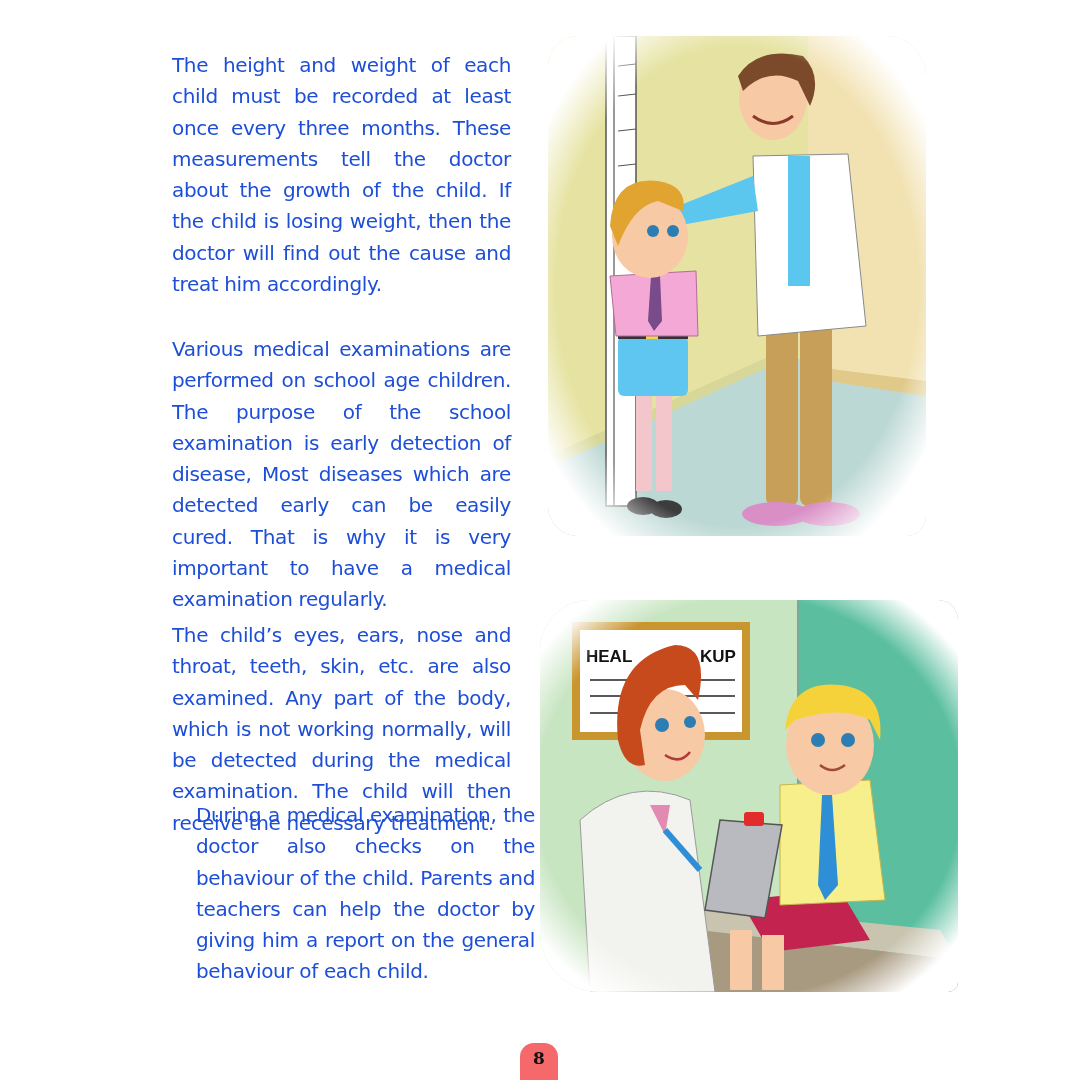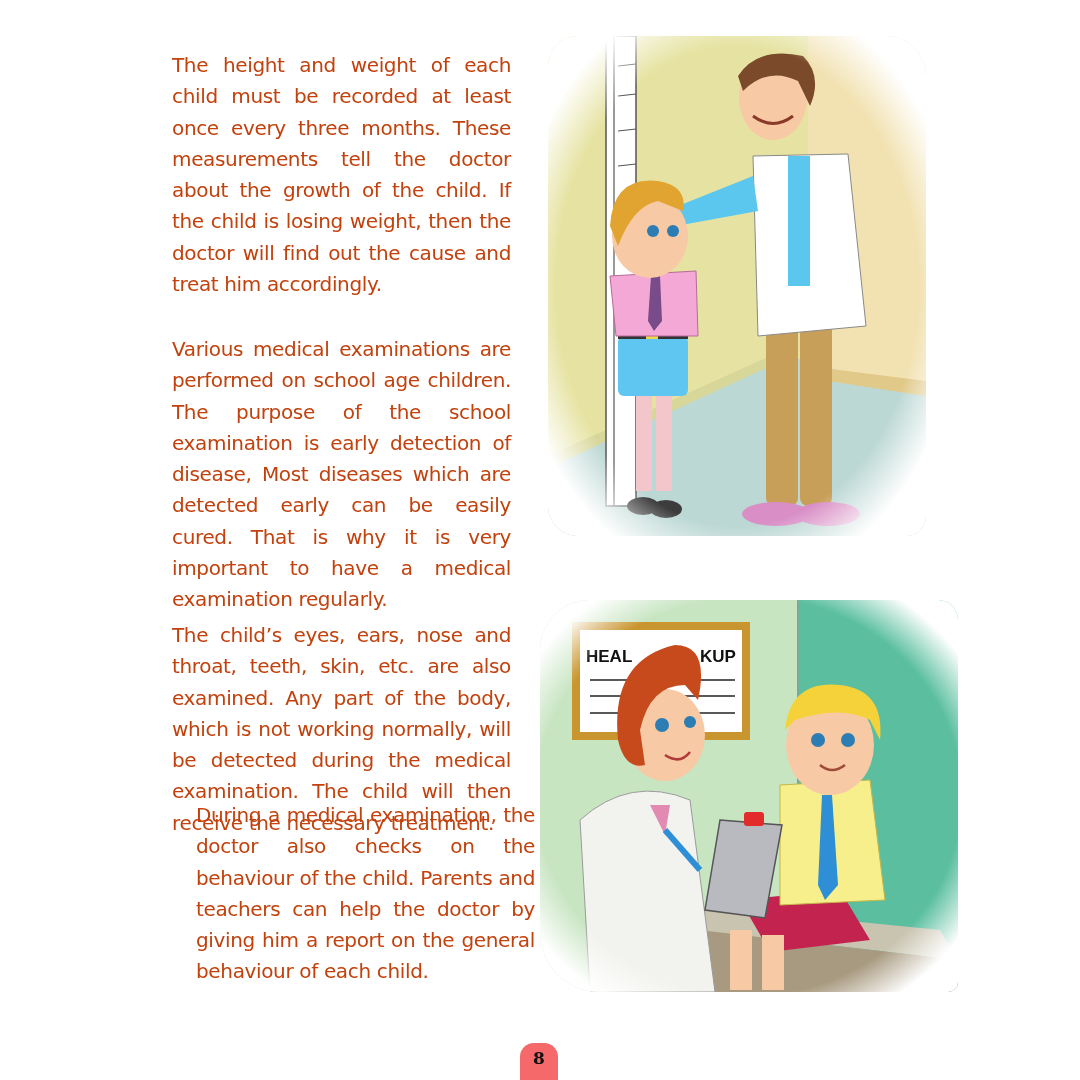--- a/index.html
+++ b/index.html
@@ -1,18 +1,18 @@
 <!DOCTYPE html>
 <html><head>
 <meta charset="utf-8">
 <style>
   html, body { margin:0; padding:0; }
   body { width:1080px; height:1080px; background:#ffffff; position:relative; overflow:hidden;
          font-family:"DejaVu Sans", sans-serif; }
-  .col { position:absolute; left:172px; width:339px; color:#c2410c; }
+  .col { position:absolute; left:172px; width:339px; color:#1d4ed8; }
   .para { font-size:20px; line-height:31.3px; text-align:justify; margin:0; letter-spacing:-0.35px; word-spacing:0px; }
   .p1 { top:50px; }
   .p2 { top:309px;margin-top:25px; }
   .p3 { top:598px;margin-top:22px; }
   .p4 { top:800px;margin-left:24px; }
 
   .illus { position:absolute; overflow:hidden; }
   .illus1 { left:548px; top:36px; width:378px; height:500px; border-radius:30px 40px 20px 30px; }
   .illus2 { left:540px; top:600px; width:418px; height:392px; border-radius:50px 20px 10px 60px; }
 

